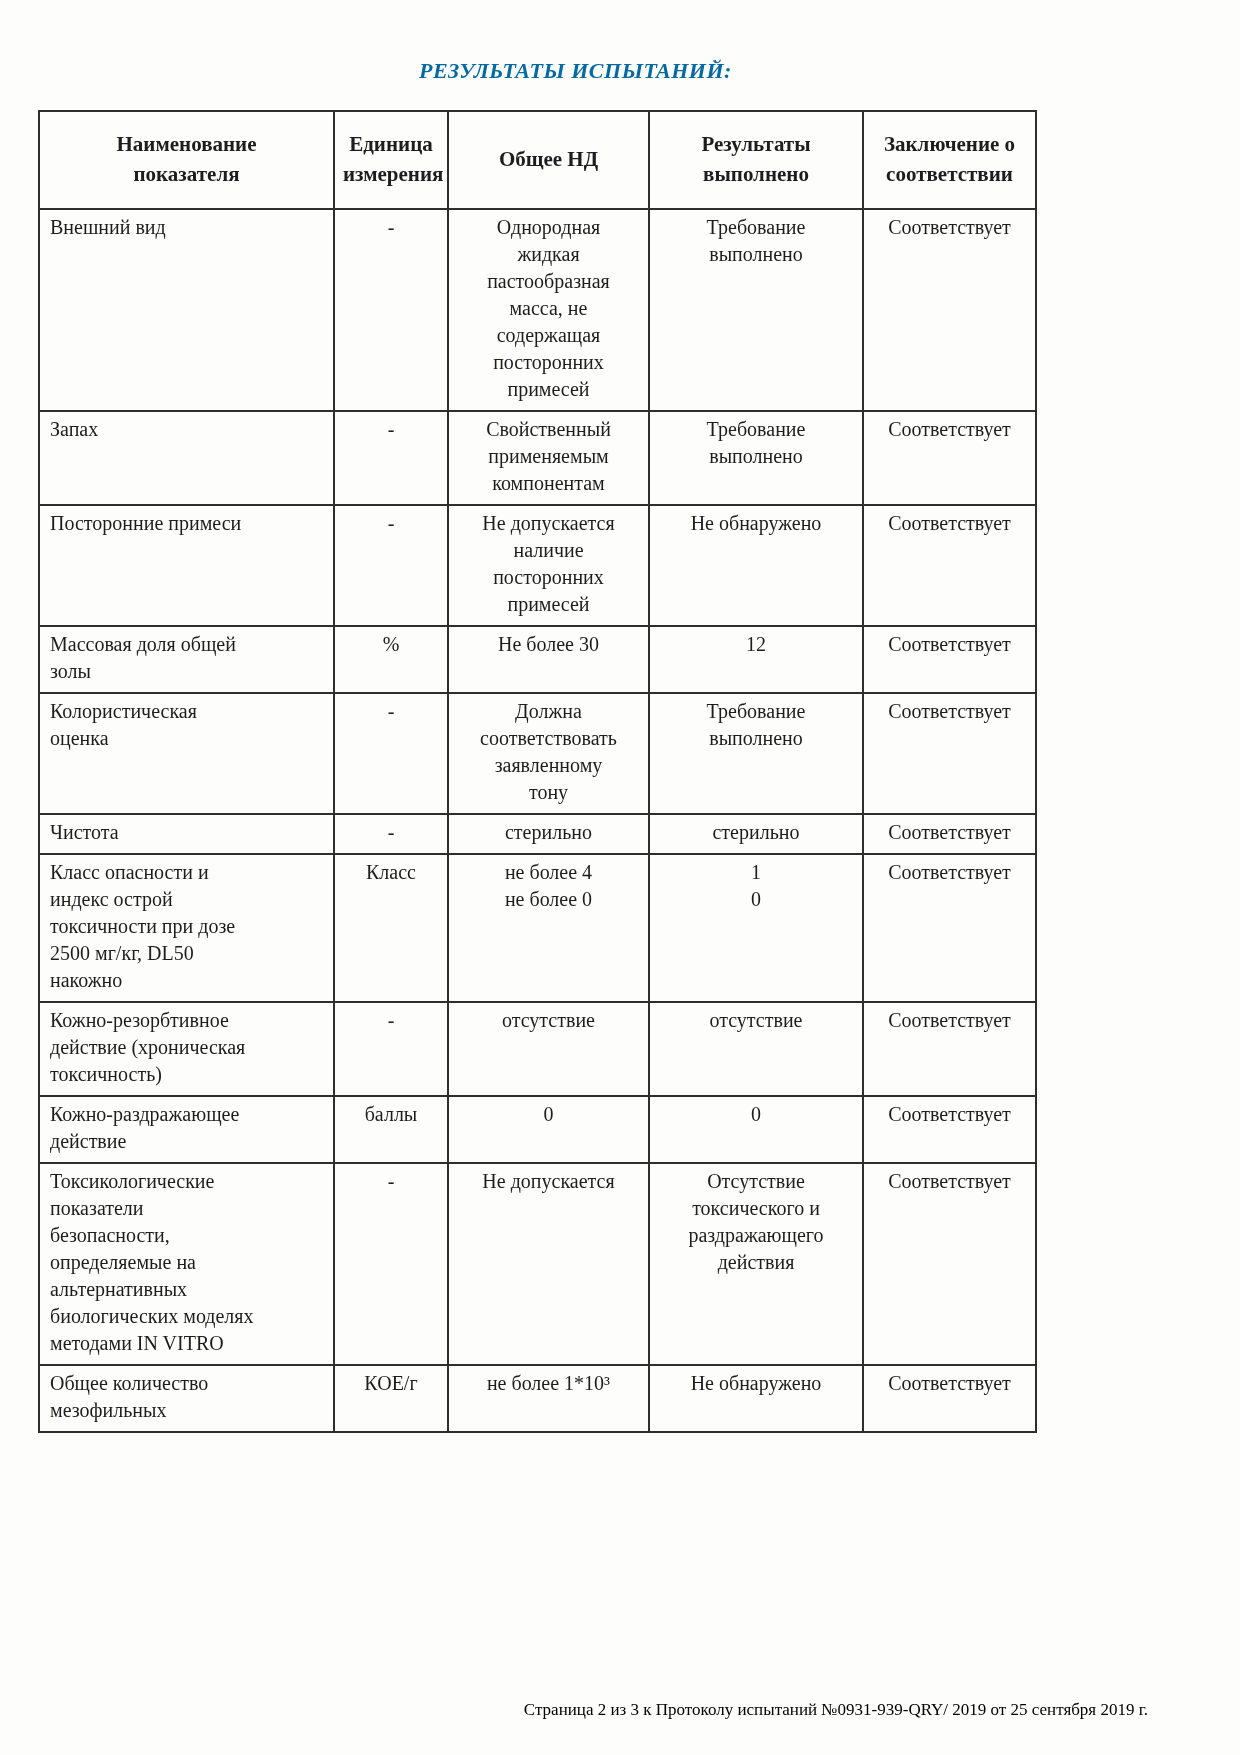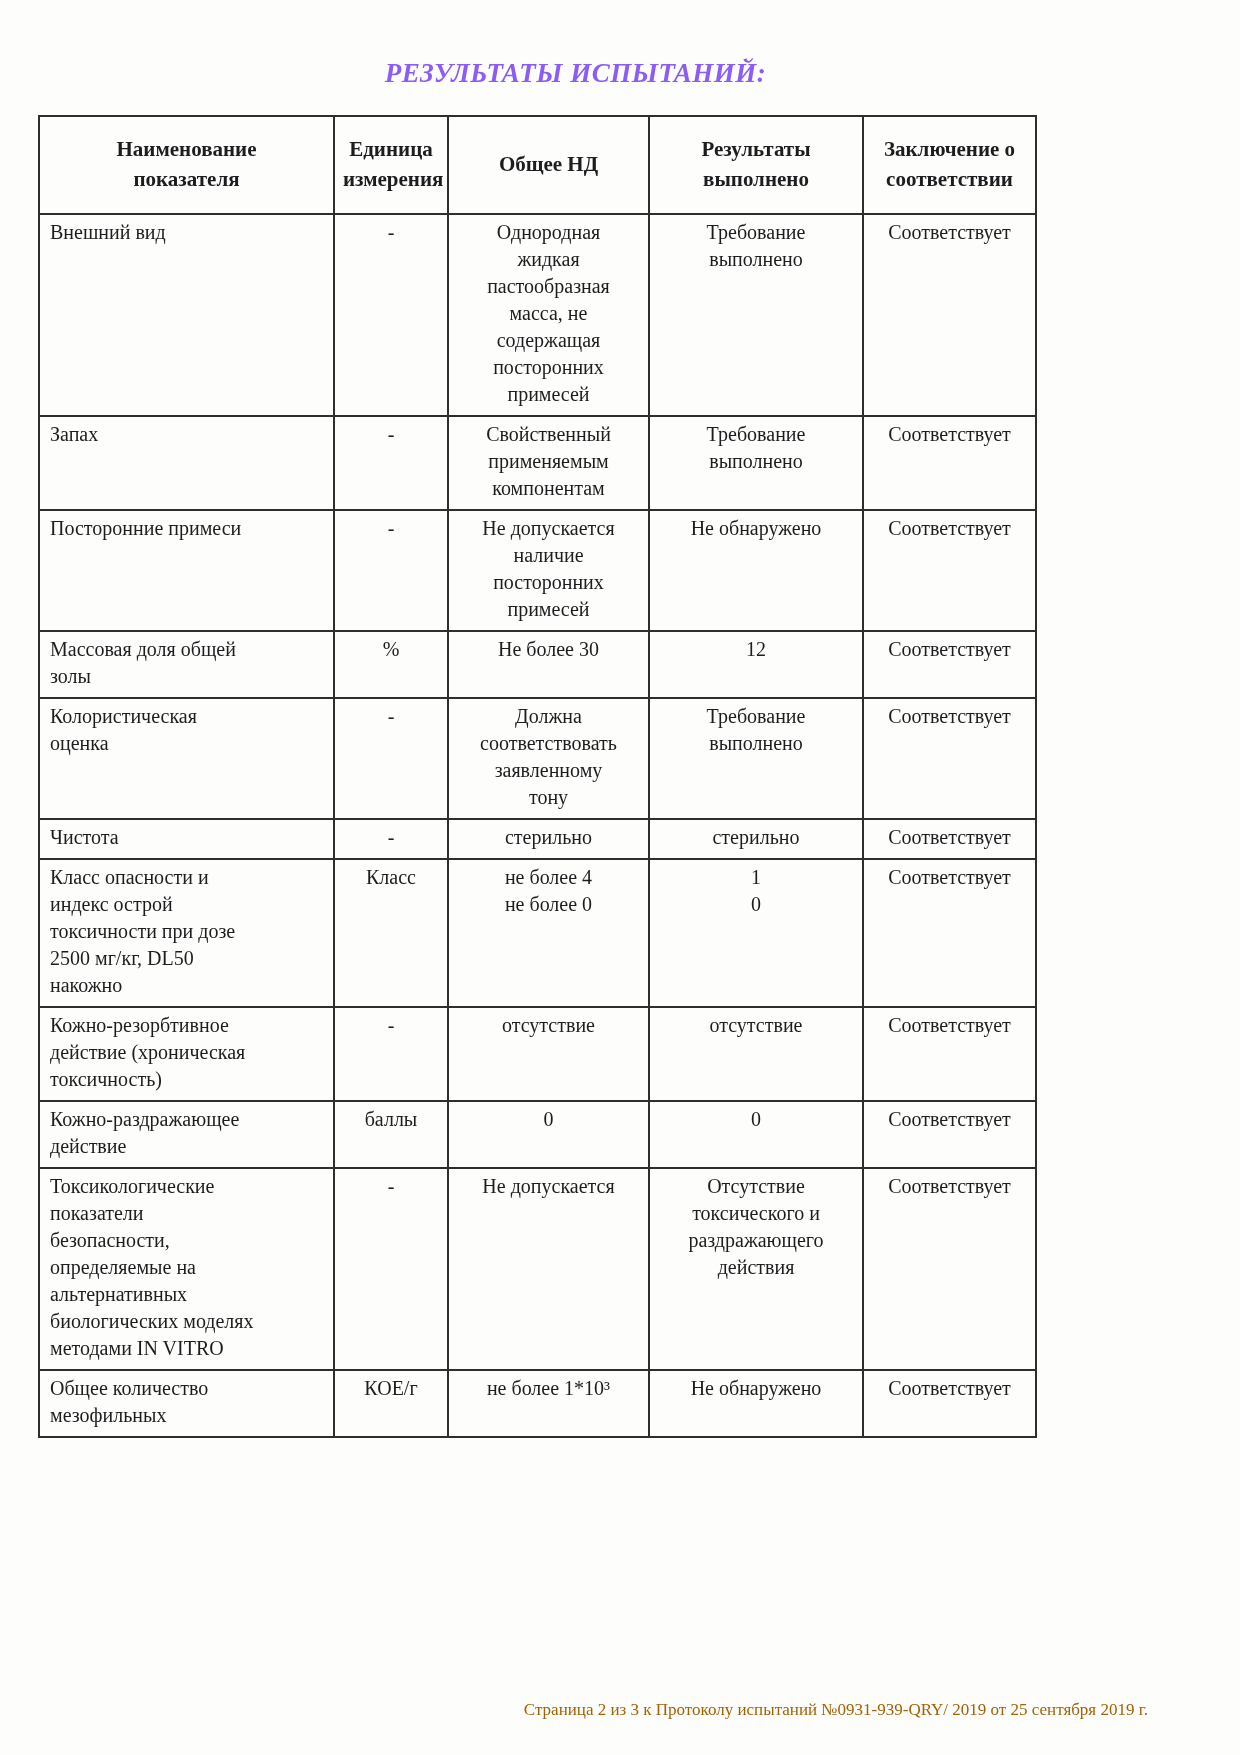--- a/index.html
+++ b/index.html
@@ -14,25 +14,25 @@
     font-family:"Liberation Serif","DejaVu Serif",serif;
     color:var(--ink);
   }
   .page{position:relative;width:1240px;height:1755px;}
   .title{
     margin:58px 0 26px 0;
     width:997px;
     margin-left:38px;
     text-align:center;
     transform:translateX(39px);
-    font-size:27px;
+    font-size:22px;
     font-weight:bold;
     font-style:italic;
     letter-spacing:.5px;
-    color:#8b5cf6;
+    color:#0369a1;
   }
   table.results-table{
     margin-left:38px;
     width:997px;
     border-collapse:collapse;
     table-layout:fixed;
   }
   .results-table th,
   .results-table td{
     border:2px solid var(--border);
@@ -53,21 +53,21 @@
   }
   td.c-name{text-align:left;padding-left:10px;margin-top:36px;}
   td.c-unit,td.c-norm,td.c-result,td.c-conclusion{text-align:center;}
   .footer{
     position:absolute;
     top:1642px;
     left:0;
     right:92px;
     text-align:right;
     font-size:17px;
-    color:#a16207;
+    color:#000000;
   }
 </style>
 </head>
 <body>
 
 <div class="page">
 
   <h1 class="title">РЕЗУЛЬТАТЫ ИСПЫТАНИЙ:</h1>
 
   <table class="results-table">

